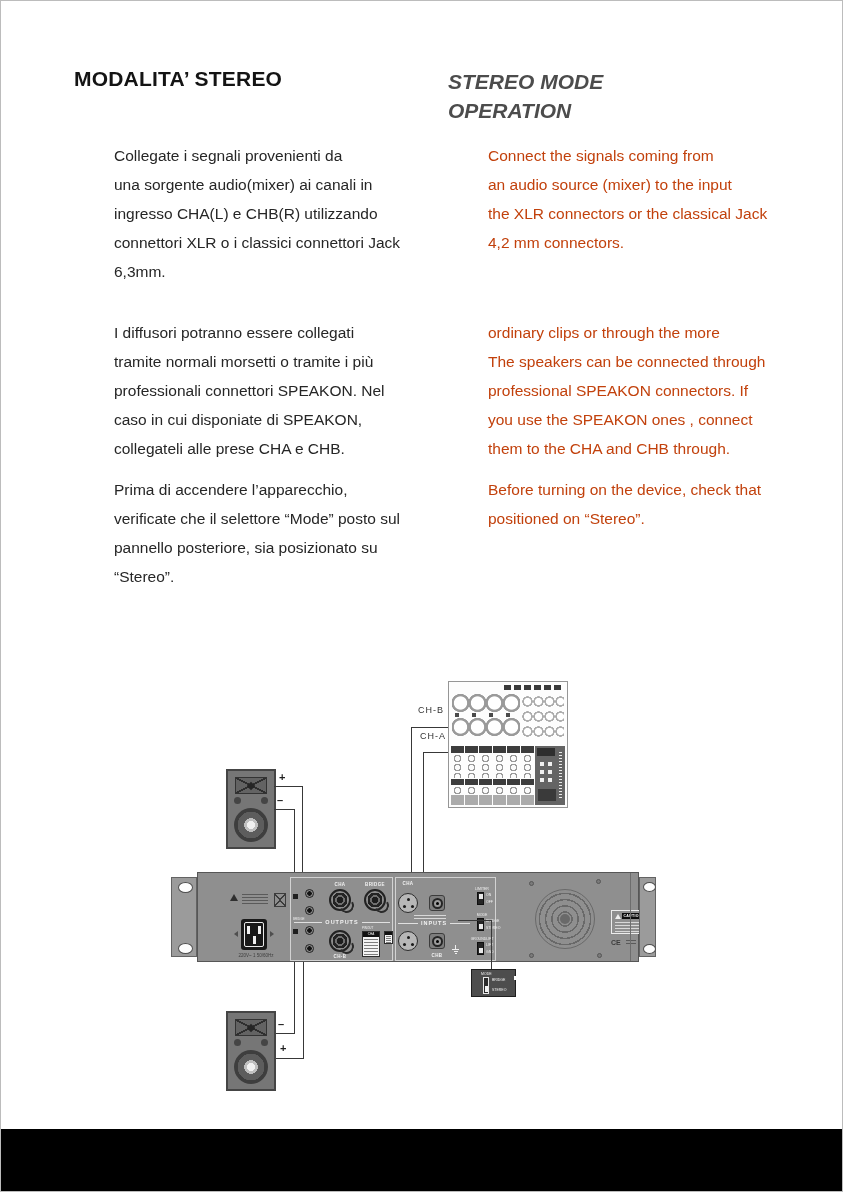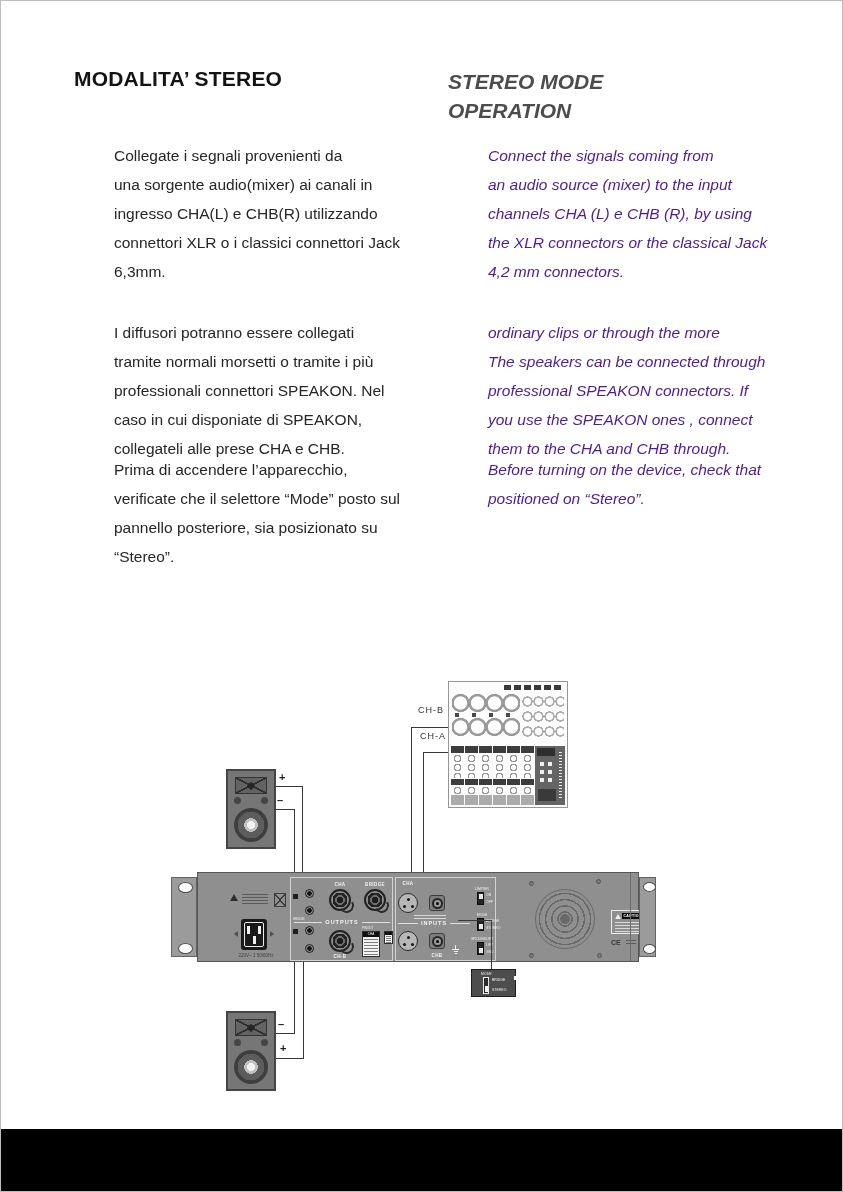--- a/index.html
+++ b/index.html
@@ -6,24 +6,24 @@
   .page{position:relative;width:843px;height:1192px;background:#fff;
         border:1px solid #bcbcbc;box-sizing:border-box;overflow:hidden;
         font-family:"Liberation Sans", sans-serif;}
   
   .title-left{position:absolute;left:73px;top:66px;font-size:21px;font-weight:bold;
               color:#141414;letter-spacing:.2px;}
   .title-right{position:absolute;left:447px;top:66px;font-size:21px;font-weight:bold;
                font-style:italic;color:#4c4c4c;line-height:29px;}
   .para{position:absolute;font-size:15.5px;color:#262626;}
   .para .ln{height:29px;white-space:nowrap;margin-left:40px;}
-  .para.en{color:#4c1d95;font-style:italic;}
+  .para.en{color:#c2410c;}
   .p-l{left:73px;width:370px;}
   .p-r{left:447px;width:380px;}
-  .p1{top:146px;} .p2{top:323px;} .p3{top:460px;}
+  .p1{top:146px;} .p2{top:323px;} .p3{top:480px;}
   
   .wire{position:absolute;background:#383838;}
   .dlabel{position:absolute;font-size:9px;color:#333;letter-spacing:1px;}
   .pmlabel{position:absolute;font-size:11px;font-weight:bold;color:#1f1f1f;}
   
   .mixer{position:absolute;left:447px;top:680px;width:120px;height:127px;
          background:#fdfdfd;border:1px solid #969696;box-sizing:border-box;}
   .mx-hdr{position:absolute;left:55px;top:3px;width:58px;height:5px;
           background:repeating-linear-gradient(90deg,#3a3a3a 0 7px,transparent 7px 10px);}
   .mx-kn-lg{position:absolute;left:3px;top:9px;width:68px;height:48px;
@@ -156,21 +156,20 @@
   <div class="para p-l p3">
     <div class="ln">Prima di accendere l’apparecchio,</div>
     <div class="ln">verificate che il selettore “Mode” posto sul</div>
     <div class="ln">pannello posteriore, sia posizionato su</div>
     <div class="ln">“Stereo”.</div>
   </div>
 
   <div class="para en p-r p1">
     <div class="ln">Connect the signals coming from</div>
     <div class="ln">an audio source (mixer) to the input</div>
-    <div class="ln">channels CHA (L) e CHB (R), by using</div>
     <div class="ln">the XLR connectors or the classical Jack</div>
     <div class="ln">4,2 mm connectors.</div>
   </div>
   <div class="para en p-r p2">
     <div class="ln">ordinary clips or through the more</div>
     <div class="ln">The speakers can be connected through</div>
     <div class="ln">professional SPEAKON connectors. If</div>
     <div class="ln">you use the SPEAKON ones , connect</div>
     <div class="ln">them to the CHA and CHB through.</div>
   </div>

